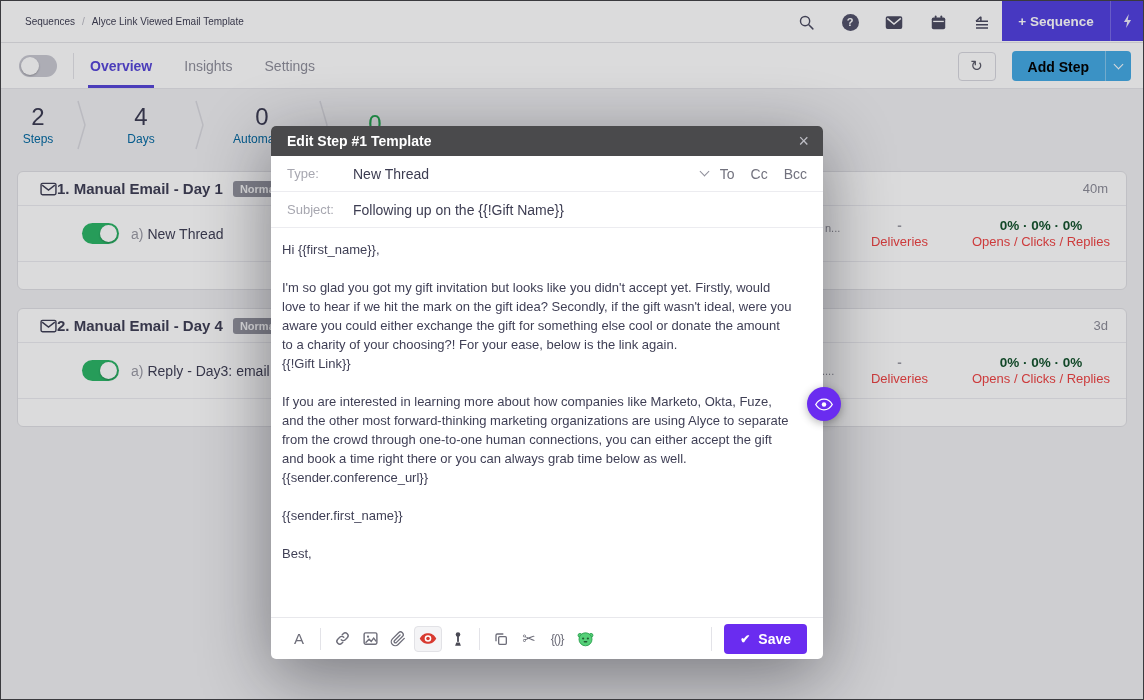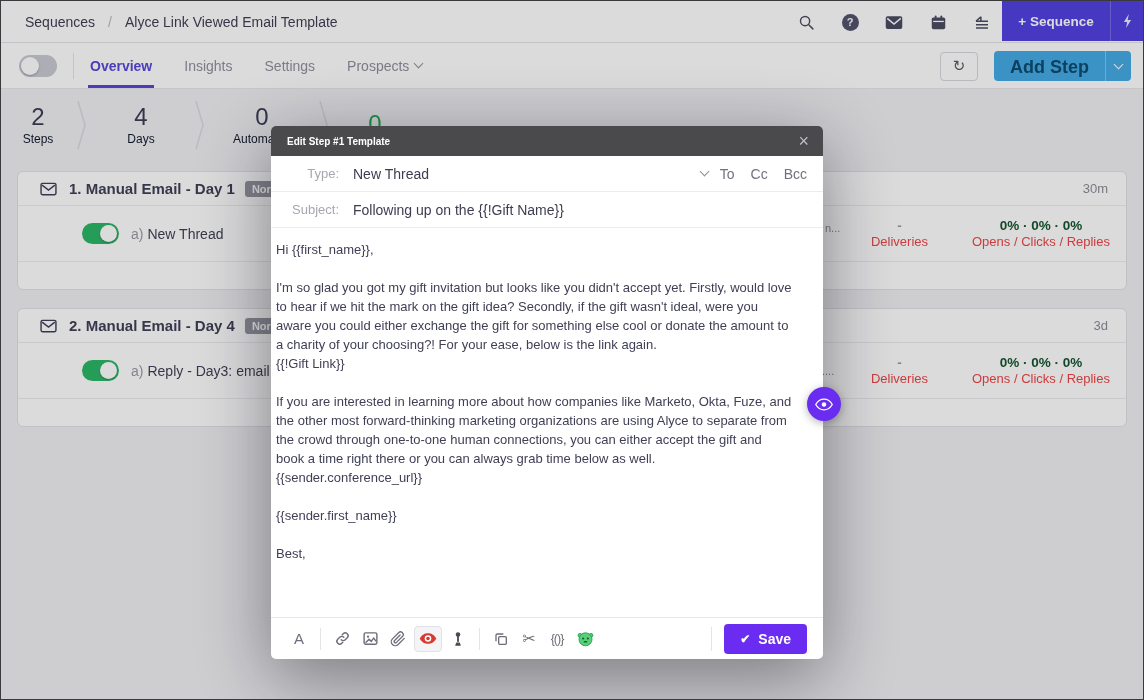--- a/index.html
+++ b/index.html
@@ -6,21 +6,21 @@
   html,body { background:#555; }
   .screen {
     position:relative; width:1144px; height:700px; margin:0 auto;
     background:#f0f0f3; overflow:hidden;
     font-family:"Liberation Sans", sans-serif;
     border:1px solid #3a3a3e;
   }
   
   .topbar { position:absolute; top:0; left:0; width:100%; height:42px;
     background:#fff; border-bottom:1px solid #e4e4e8; display:flex; align-items:center; z-index:2; }
-  .breadcrumb { margin-left:24px; font-size:14px; color:#3e3e52; font-weight:500; display:flex; gap:13px; align-items:center;}
+  .breadcrumb { margin-left:24px; font-size:10px; color:#3e3e52; font-weight:500; display:flex; gap:7px; align-items:center;}
   .breadcrumb .sep { color:#b9b9c2; font-weight:400; }
   .top-icons { position:absolute; right:152px; top:0; height:42px; display:flex; align-items:center; gap:26px; }
   .ticon { width:18px; height:18px; display:flex; align-items:center; justify-content:center; cursor:pointer; }
   .help-circle { width:17px; height:17px; border-radius:50%; background:#52526a; color:#fff;
     font-size:11px; font-weight:bold; display:flex; align-items:center; justify-content:center; }
   .seq-block { position:absolute; right:0; top:0; height:40px; width:141px; background:#5240e0;
     display:flex; align-items:stretch; }
   .seq-main { flex:1; display:flex; align-items:center; justify-content:center; color:#fff;
     font-size:13.5px; font-weight:600; cursor:pointer; }
   .seq-bolt { width:33px; border-left:1px solid rgba(255,255,255,0.22); display:flex; align-items:center; justify-content:center; cursor:pointer; }
@@ -34,60 +34,60 @@
   .tabs { display:flex; align-items:flex-end; gap:32px; height:100%; }
   .tab { font-size:14px; color:#8f8f9b; height:100%; display:flex; align-items:center; position:relative; cursor:pointer; gap:6px; }
   .tab.active { color:#5646d8; font-weight:600; }
   .tab.active::after { content:""; position:absolute; bottom:0; left:-2px; right:-2px; height:3px; background:#5646d8; }
   .chv { width:7px; height:7px; border-right:1.6px solid currentColor; border-bottom:1.6px solid currentColor;
     transform:rotate(45deg); display:inline-block; margin-top:-4px; }
   .sub-right { position:absolute; right:12px; top:0; height:46px; display:flex; align-items:center; }
   .refresh-btn { width:38px; height:29px; border:1px solid #d7d7de; border-radius:4px; background:#fff;
     display:flex; align-items:center; justify-content:center; color:#5a5a68; font-size:15px; cursor:pointer; }
   .addstep { display:flex; height:30px; border-radius:4px; overflow:hidden; margin-left:16px; cursor:pointer; }
-  .addstep-main { background:#44aae4; color:#0c4a6e; font-size:18px; font-weight:600; display:flex; align-items:center; padding:16px 16px; }
+  .addstep-main { background:#44aae4; color:#000000; font-size:14px; font-weight:600; display:flex; align-items:center; padding:16px 16px; }
   .addstep-chev { background:#44aae4; border-left:1px solid rgba(255,255,255,.35); width:26px; display:flex; align-items:center; justify-content:center; color:#fff; }
   
   .statsrow { position:absolute; top:88px; left:0; width:100%; height:72px; display:flex; align-items:center; z-index:1; }
   .stat { text-align:center; }
   .stat .v { font-size:24px; color:#3b3b52; line-height:26px; }
   .stat .v.green { color:#21a94f; }
-  .stat .l { font-size:12px; color:#0f172a; margin-top:2px; }
+  .stat .l { font-size:12px; color:#0369a1; margin-top:2px; }
   .stat-sep { margin:0 2px; }
   .seeall { font-size:13px; color:#55556e; margin-left:22px; margin-top:14px; cursor:pointer; }
   
   .card { position:absolute; left:16px; right:16px; height:119px; background:#fff;
     border:1px solid #e0e0e4; border-radius:6px; z-index:1; display:flex; flex-direction:column; }
   .card-hd { height:34px; border-bottom:1px solid #ececf0; display:flex; align-items:center; padding:0 18px 0 22px; }
-  .card-title { font-size:15px; font-weight:600; color:#3f3f55; margin-left:12px; }
+  .card-title { font-size:15px; font-weight:600; color:#3f3f55; }
   .badge { background:#9596a0; color:#fff; font-size:11px; border-radius:3px; padding:2px 7px; margin-left:10px; font-weight:600; }
   .wait { margin-left:auto; font-size:13px; color:#8b8b97; }
   .card-row { height:55px; display:flex; align-items:center; padding:0 16px 0 64px; }
   .sw-on { width:37px; height:21px; background:#2bb566; border-radius:11px; position:relative; cursor:pointer; }
   .sw-on .knob { position:absolute; right:2px; top:2px; width:17px; height:17px; border-radius:50%; background:#fff; box-shadow:0 1px 2px rgba(0,0,0,.25); }
   .variant { margin-left:12px; font-size:14px; color:#3f3f55; white-space:nowrap; }
   .variant .pfx { color:#9a9aa4; margin-right:4px; }
   .row-stats { margin-left:auto; display:flex; gap:44px; text-align:center; }
   .rstat .rv { font-size:13.5px; font-weight:bold; color:#14532d; }
   .rstat .rl { font-size:13px; color:#ef4444; margin-top:1px; }
   .card-ft { flex:1; border-top:1px solid #ececf0; }
   .peek { position:absolute; font-size:11px; color:#8a8a94; z-index:1; }
   
   .overlay { position:absolute; inset:0; background:rgba(15,15,22,0.15); z-index:5; }
   .modal { position:absolute; left:270px; top:125px; width:552px; height:533px; background:#fff;
     border-radius:5px; z-index:10; box-shadow:0 18px 70px rgba(15,15,25,.45); display:flex; flex-direction:column; overflow:hidden; }
   .m-hd { height:30px; background:#4a4a4c; display:flex; align-items:center; padding:0 14px 0 16px; flex:0 0 auto; }
-  .m-title { color:#fff; font-size:10px; font-weight:bold; }
+  .m-title { color:#fff; font-size:14px; font-weight:bold; }
   .m-close { margin-left:auto; color:#bdbdc4; font-size:18px; line-height:1; cursor:pointer; }
   .m-row { height:36px; border-bottom:1px solid #ececf0; display:flex; align-items:center; padding:0 16px; flex:0 0 auto; }
-  .m-label { width:52px; text-align:right; font-size:13px; color:#a7a7b0; }
+  .m-label { width:52px; text-align:left; font-size:13px; color:#a7a7b0; }
   .m-value { margin-left:14px; font-size:14px; font-weight:500; color:#3d3d52; }
   .m-rcpts { margin-left:auto; display:flex; align-items:center; gap:16px; font-size:14px; color:#72727e; }
   .m-rcpts .chv { color:#8f8f9b; margin-right:-4px; }
-  .m-body { flex:1; padding:12px 30px 0 5px; overflow:hidden; }
+  .m-body { flex:1; padding:12px 30px 0 11px; overflow:hidden; }
   .m-body p { font-size:13px; color:#3f3f55; line-height:19px; margin-bottom:19px; white-space:pre-line; }
   .m-tools { height:42px; border-top:1px solid #e8e8ec; display:flex; align-items:center; padding:0 16px; flex:0 0 auto; }
   .ticn { display:flex; align-items:center; justify-content:center; width:24px; height:24px; color:#6e6e7a; cursor:pointer; }
   .ticn.gap { margin-right:4px; }
   .tool-div { width:1px; height:22px; background:#e3e3e8; margin:0 9px; }
   .fmt-a { font-size:15px; color:#6e6e7a; font-weight:500; }
   .eye-btn { width:28px; height:26px; background:#f4f4f6; border:1px solid #e2e2e6; border-radius:4px;
     display:flex; align-items:center; justify-content:center; margin:0 4px; cursor:pointer; }
   .merge-glyph { font-size:12.5px; color:#6e6e7a; letter-spacing:-1px; }
   .save-btn { margin-left:auto; height:30px; background:#6a2cf0; border-radius:4px; color:#fff;
@@ -159,24 +159,20 @@
     <div class="tabs">
       <div class="tab active">
           <span>Overview</span>
         </div>
       <div class="tab">
           <span>Insights</span>
         </div>
       <div class="tab">
           <span>Settings</span>
         </div>
-      <div class="tab">
-          <span>Prospects</span>
-          <span class="chv"></span>
-        </div>
     </div>
     <div class="sub-right">
       <div class="refresh-btn">
           <span>↻</span>
         </div>
       <div class="addstep">
         <div class="addstep-main">Add Step</div>
         <div class="addstep-chev">
             <span class="chv"></span>
           </div>
@@ -214,21 +210,21 @@
   </div>
 
   <div class="card" style="top:170px">
     <div class="card-hd">
       <svg width="17" height="14" viewBox="0 0 24 19">
           <rect x="1.5" y="1.5" width="21" height="16" rx="2" fill="none" stroke="#3f3f55" stroke-width="2"></rect>
           <polyline points="3,4 12,11 21,4" fill="none" stroke="#3f3f55" stroke-width="2"></polyline>
         </svg>
       <span class="card-title">1. Manual Email - Day 1</span>
       <span class="badge">Normal</span>
-      <span class="wait">30m</span>
+      <span class="wait">40m</span>
     </div>
     <div class="card-row">
       <div class="sw-on">
           <span class="knob"></span>
         </div>
       <span class="variant"><span class="pfx">a)</span><span>New Thread</span></span>
       <div class="row-stats">
         <div class="rstat">
           <div class="rv" style="color:#9a9aa4">-</div>
           <div class="rl">Deliveries</div>

